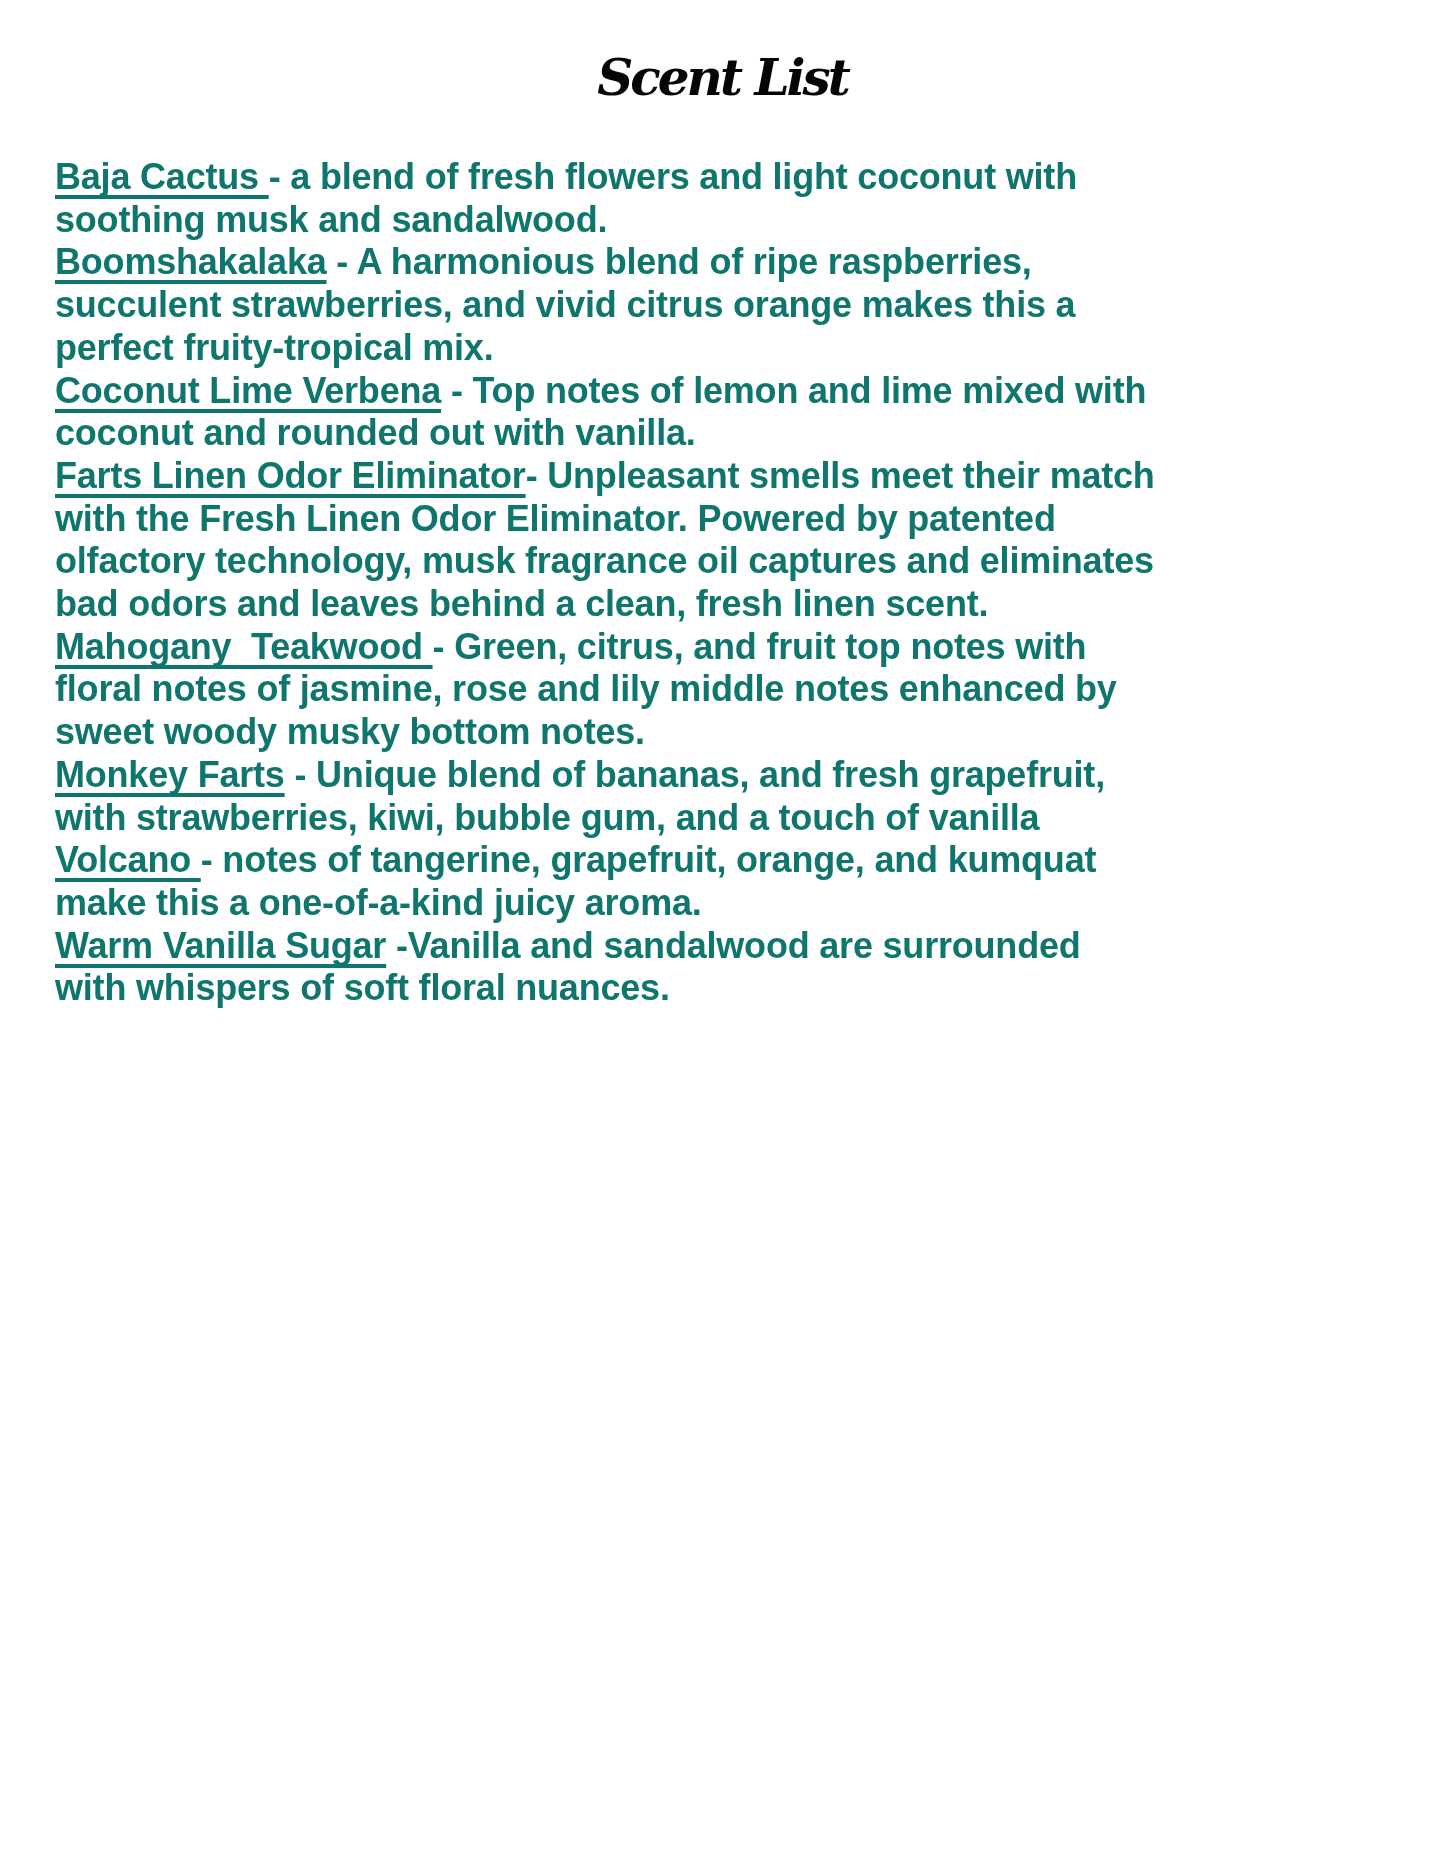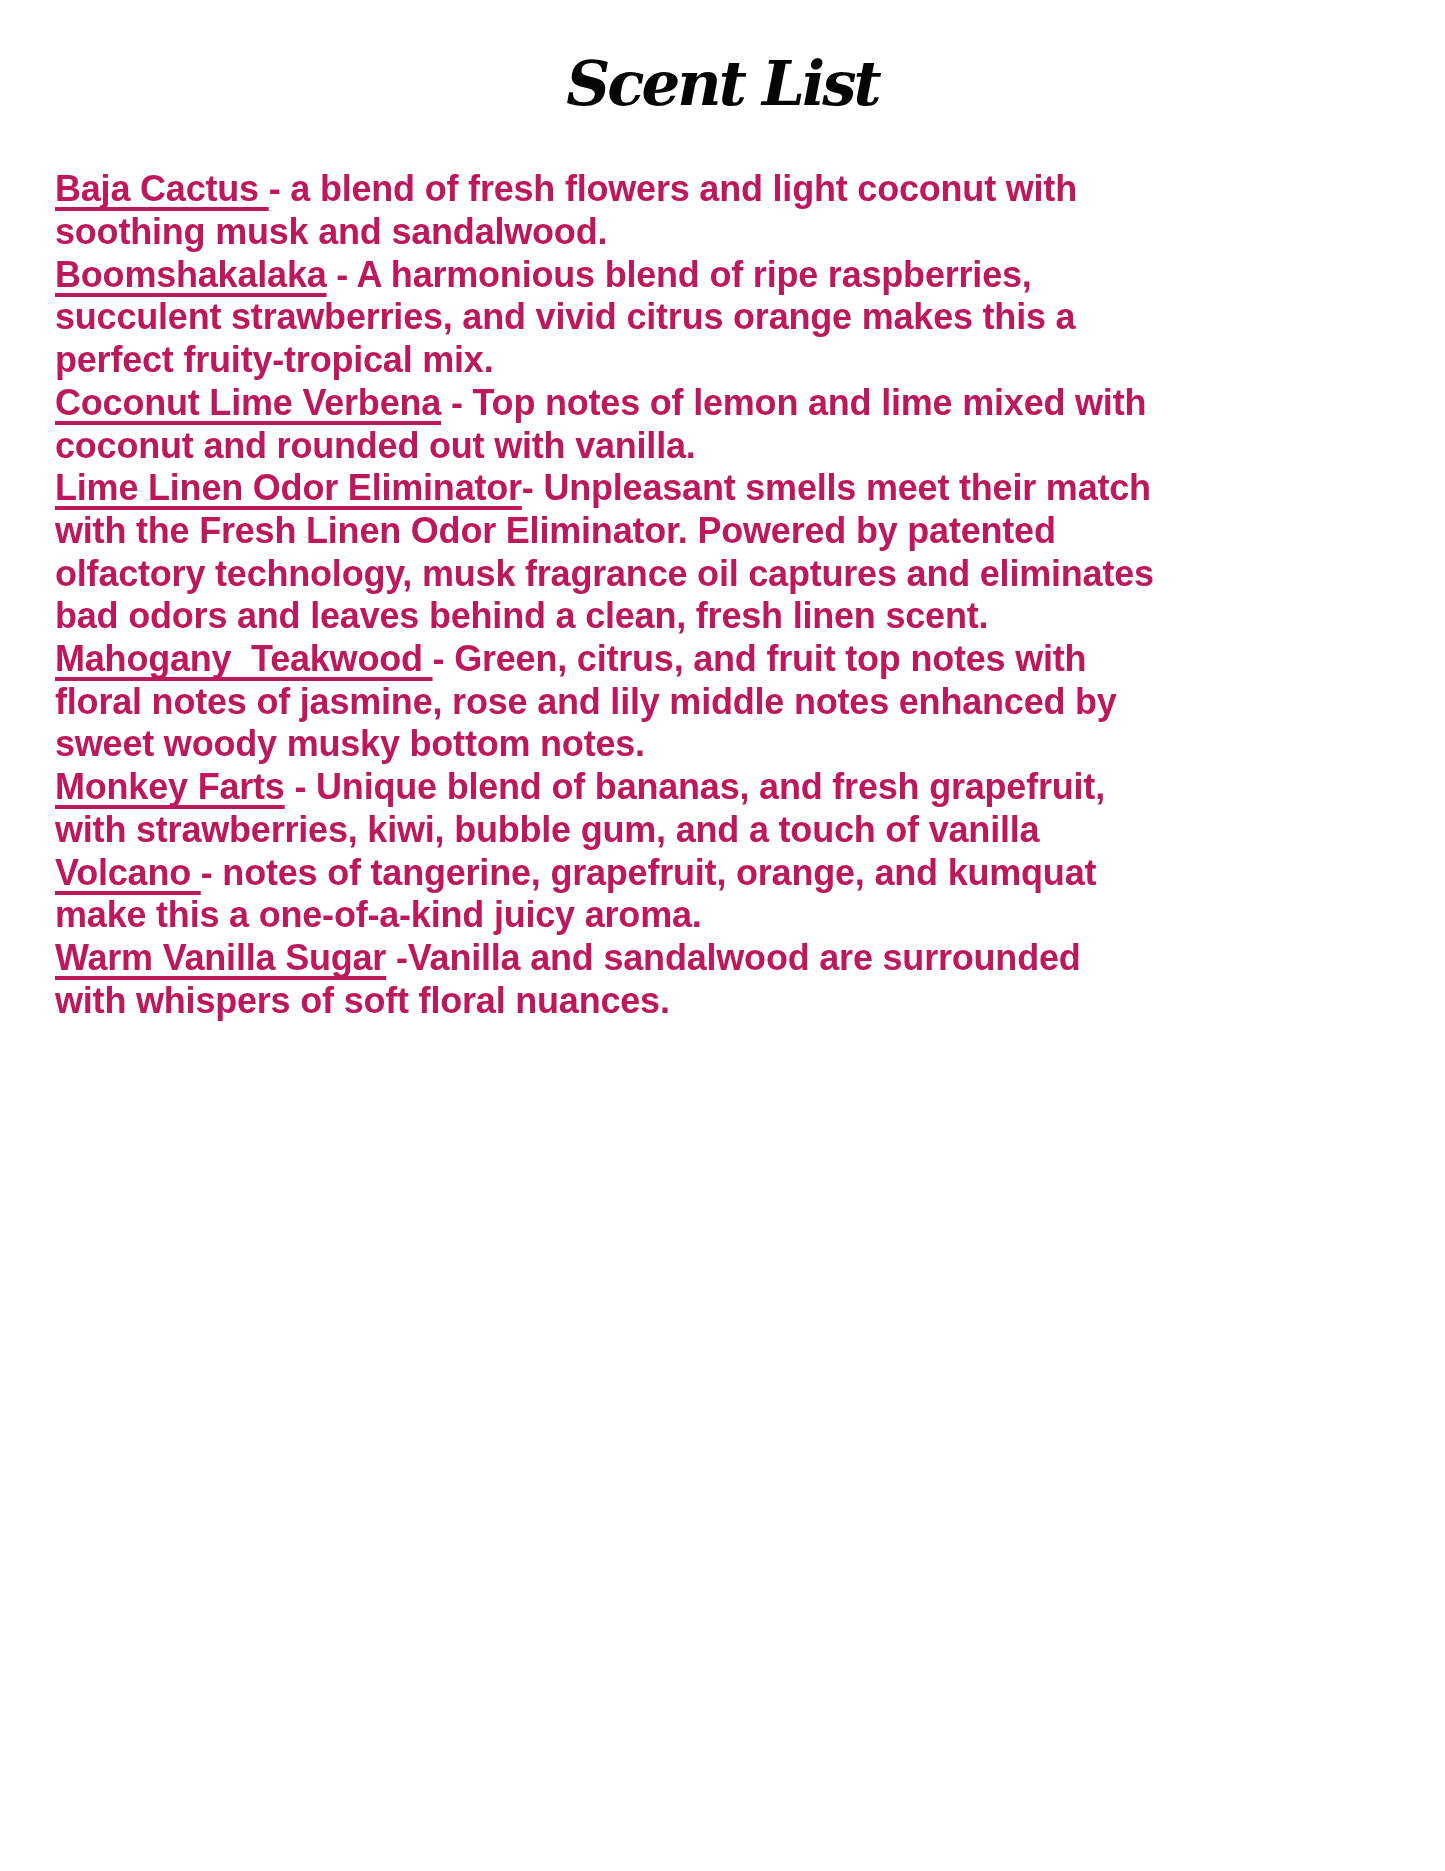--- a/index.html
+++ b/index.html
@@ -18,31 +18,31 @@
     height: 1871px;
     background: #ffffff;
     position: relative;
   }
   .title {
     margin: 50px 0 0 0;
     text-align: center;
     font-family: "DejaVu Serif", serif;
     font-style: italic;
     font-weight: 600;
-    font-size: 61px;
+    font-size: 50px;
     line-height: 1.12;
     color: #050505;
     letter-spacing: -3px;
   }
   .scent-list {
     margin: 50px 30px 0 55px;
     font-weight: 700;
     font-size: 36px;
     line-height: 42.7px;
-    color: #be185d;
+    color: #0f766e;
     white-space: pre;
     letter-spacing: -0.2px;
   }
   .scent-item {
     margin: 0;
     padding: 0;
   }
   .scent-name {
     text-decoration: underline;
     text-decoration-thickness: 3.5px;
@@ -52,21 +52,21 @@
 </style>
 </head>
 <body>
 
 <div class="page">
   <h1 class="title">Scent List</h1>
   <div class="scent-list" id="scent-list"><p class="scent-item"><span class="scent-name">Baja Cactus </span><span class="scent-desc">- a blend of fresh flowers and light coconut with
 soothing musk and sandalwood.</span></p><p class="scent-item"><span class="scent-name">Boomshakalaka</span><span class="scent-desc"> - A harmonious blend of ripe raspberries,
 succulent strawberries, and vivid citrus orange makes this a
 perfect fruity-tropical mix.</span></p><p class="scent-item"><span class="scent-name">Coconut Lime Verbena</span><span class="scent-desc"> - Top notes of lemon and lime mixed with
-coconut and rounded out with vanilla.</span></p><p class="scent-item"><span class="scent-name">Lime Linen Odor Eliminator</span><span class="scent-desc">- Unpleasant smells meet their match
+coconut and rounded out with vanilla.</span></p><p class="scent-item"><span class="scent-name">Farts Linen Odor Eliminator</span><span class="scent-desc">- Unpleasant smells meet their match
 with the Fresh Linen Odor Eliminator. Powered by patented
 olfactory technology, musk fragrance oil captures and eliminates
 bad odors and leaves behind a clean, fresh linen scent.</span></p><p class="scent-item"><span class="scent-name">Mahogany  Teakwood </span><span class="scent-desc">- Green, citrus, and fruit top notes with
 floral notes of jasmine, rose and lily middle notes enhanced by
 sweet woody musky bottom notes.</span></p><p class="scent-item"><span class="scent-name">Monkey Farts</span><span class="scent-desc"> - Unique blend of bananas, and fresh grapefruit,
 with strawberries, kiwi, bubble gum, and a touch of vanilla</span></p><p class="scent-item"><span class="scent-name">Volcano </span><span class="scent-desc">- notes of tangerine, grapefruit, orange, and kumquat
 make this a one-of-a-kind juicy aroma.</span></p><p class="scent-item"><span class="scent-name">Warm Vanilla Sugar</span><span class="scent-desc"> -Vanilla and sandalwood are surrounded
 with whispers of soft floral nuances.</span></p></div>
 </div>
 

